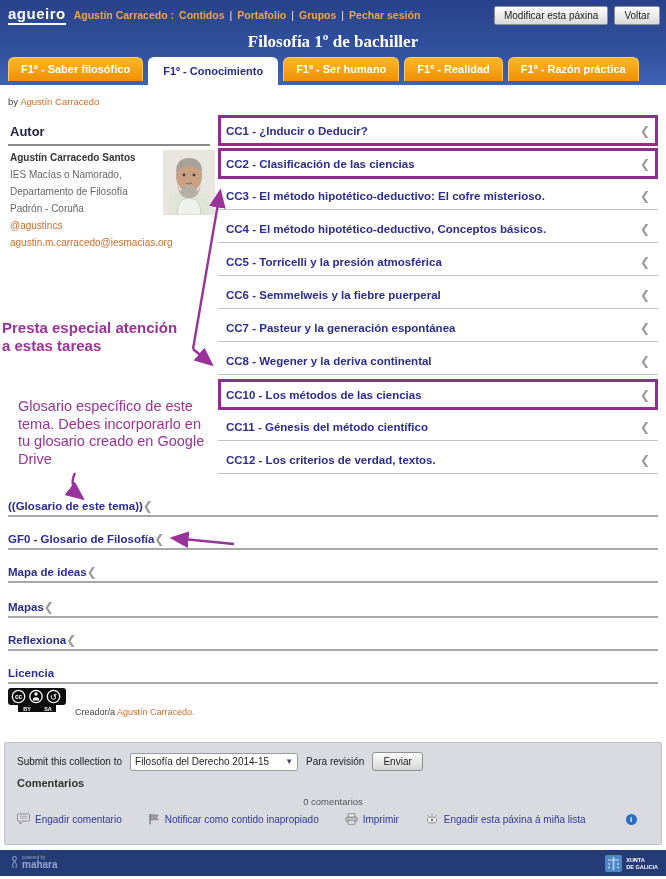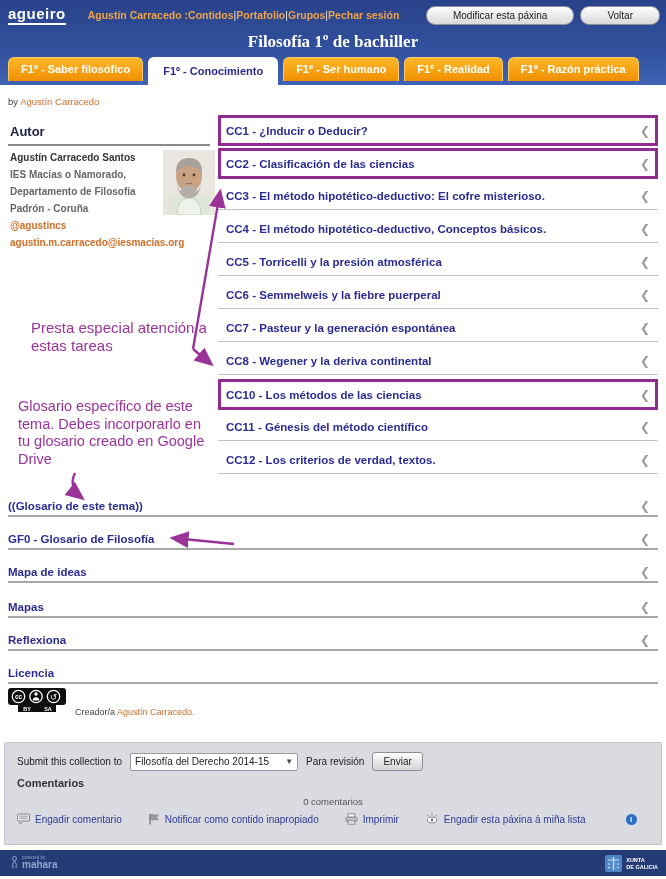--- a/index.html
+++ b/index.html
@@ -4,65 +4,65 @@
 <style>
   * { margin:0; padding:0; box-sizing:border-box; }
   body { font-family:"Liberation Sans", sans-serif; background:#fff; }
   .page { position:relative; width:666px; height:879px; background:#fff; overflow:hidden; }
 
   
   .header { position:absolute; top:0; left:0; width:666px; height:85px;
             background:linear-gradient(180deg,#28428a 0%, #31509c 55%, #3f63b3 100%); }
   .topbar { position:absolute; top:4px; left:8px; right:6px; height:22px; display:flex; align-items:center; }
   .logo { color:#fff; font-weight:bold; font-size:15px; letter-spacing:0.5px; border-bottom:2px solid #fff; padding-bottom:1px; cursor:pointer; }
-  .usernav { margin-left:22px; font-size:10.5px; font-weight:bold; color:#f0a346; display:flex; align-items:center; }
+  .usernav { margin-left:8px; font-size:10.5px; font-weight:bold; color:#f0a346; display:flex; gap:5px; align-items:center; }
   .usernav .pipe { color:#e6e6f0; font-weight:normal; }
   .usernav a { color:#f0a346; text-decoration:none; cursor:pointer; }
   .hdr-buttons { margin-left:auto; display:flex; gap:6px; }
   .hdr-btn { font-size:10px; color:#222; background:linear-gradient(180deg,#fdfdfd,#d9d9d9);
-             border:1px solid #8f8f98; border-radius:9px; padding:3px 26px; cursor:pointer; }
+             border:1px solid #8f8f98; border-radius:2px; padding:3px 9px; cursor:pointer; }
   .page-title { position:absolute; top:32px; left:0; width:100%; text-align:center;
                 color:#fff; font-size:17px; font-weight:bold;font-family:Liberation Serif, serif; }
   .tabs { position:absolute; bottom:0; left:8px; display:flex; gap:5px; align-items:flex-start; }
   .tab { background:linear-gradient(180deg,#fdb827,#f08f03); color:#fff; font-weight:bold; font-size:11px;
          padding:5px 12px 6px; border:1px solid #fcca6e; border-bottom:none; border-radius:6px 6px 0 0; cursor:pointer; white-space:nowrap; }
   .tab.active { background:#fff; color:#2b2b8f; border-color:#fff; padding:7px 14px 8px; }
 
   
   .byline { position:absolute; top:96px; left:8px; font-size:9.5px; color:#444; }
   .byline a { color:#cf6e2a; text-decoration:none; cursor:pointer; }
 
   
   .autor-h { position:absolute; top:124px; left:10px; font-size:13px; font-weight:bold; color:#22224a; }
   .autor-rule { position:absolute; top:144px; left:8px; width:202px; border-bottom:2px solid #8a8a8a; }
-  .a-line { position:absolute; left:10px; font-size:10px; color:#666;font-weight:bold; }
+  .a-line { position:absolute; left:10px; font-size:10px; color:#666; }
   .a-name { top:152px; font-weight:bold; color:#333; }
   .a-school { top:169px; } .a-dept { top:186px; } .a-loc { top:203px; }
   .a-link { color:#cf6e2a; cursor:pointer; }
   .a-tw { top:220px; } .a-em { top:237px; }
   .photo { position:absolute; left:163px; top:150px; width:52px; height:65px; }
 
   
   .note { position:absolute; color:#993399; line-height:1.18; }
-  .note1 { left:31px; top:319px; width:185px; font-size:15px; }
+  .note1 { left:2px; top:319px; width:185px; font-size:15px;font-weight:bold; }
   .note2 { left:18px; top:398px; width:192px; font-size:14.5px; line-height:1.22; }
   .note3 { left:240px; top:498px; width:404px; font-size:14px; line-height:1.28; }
 
   
   .cc-list { position:absolute; left:218px; top:115px; width:440px; }
   .cc-row { height:33px; position:relative; }
   .cc-inner { position:absolute; left:0; right:0; top:2px; bottom:4px; display:flex; align-items:center;
               justify-content:space-between; padding:0 8px; border-bottom:1px solid #c3c3c3; }
   .cc-row.boxed .cc-inner { border:3px solid #8e2d8e; top:0; bottom:2px; padding:1px 5px; }
   .cc-label { font-size:11.5px; font-weight:bold; color:#2b2b94; cursor:pointer; }
   .chev { font-size:12px; color:#9a9a9a; text-shadow:0 1px 0 #fff; cursor:pointer; }
 
   
   .sec { position:absolute; left:8px; width:650px; height:20px; display:flex; align-items:center;
-         justify-content:space-between; border-bottom:2px solid #a8a8a8; padding:0 8px 0 0; }
+         border-bottom:2px solid #a8a8a8; padding:0 8px 0 0; }
   .sec .s-label { font-size:11.5px; font-weight:bold; color:#2b2b94; cursor:pointer; }
   .sec1 { top:497px; } .sec2 { top:530px; } .sec3 { top:563px; } .sec4 { top:598px; }
   .sec5 { top:631px; } .sec6 { top:664px; }
 
   
   .lic-badge { position:absolute; left:8px; top:688px; }
   .lic-text { position:absolute; left:75px; top:690px; font-size:9px; color:#444; }
   .lic-text a { color:#cf6e2a; text-decoration:none; cursor:pointer; }
   .lic-creator { position:absolute; left:75px; top:707px; font-size:9px; color:#444; }
 

